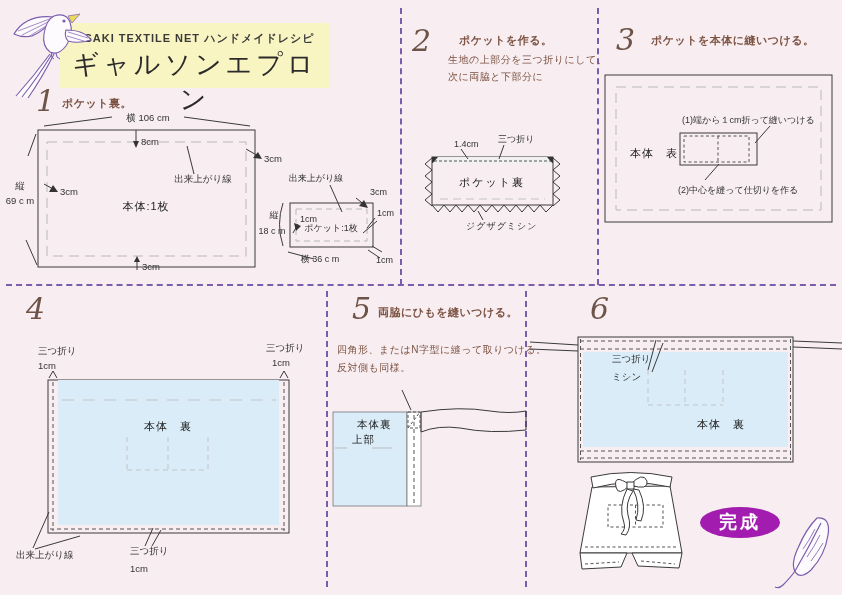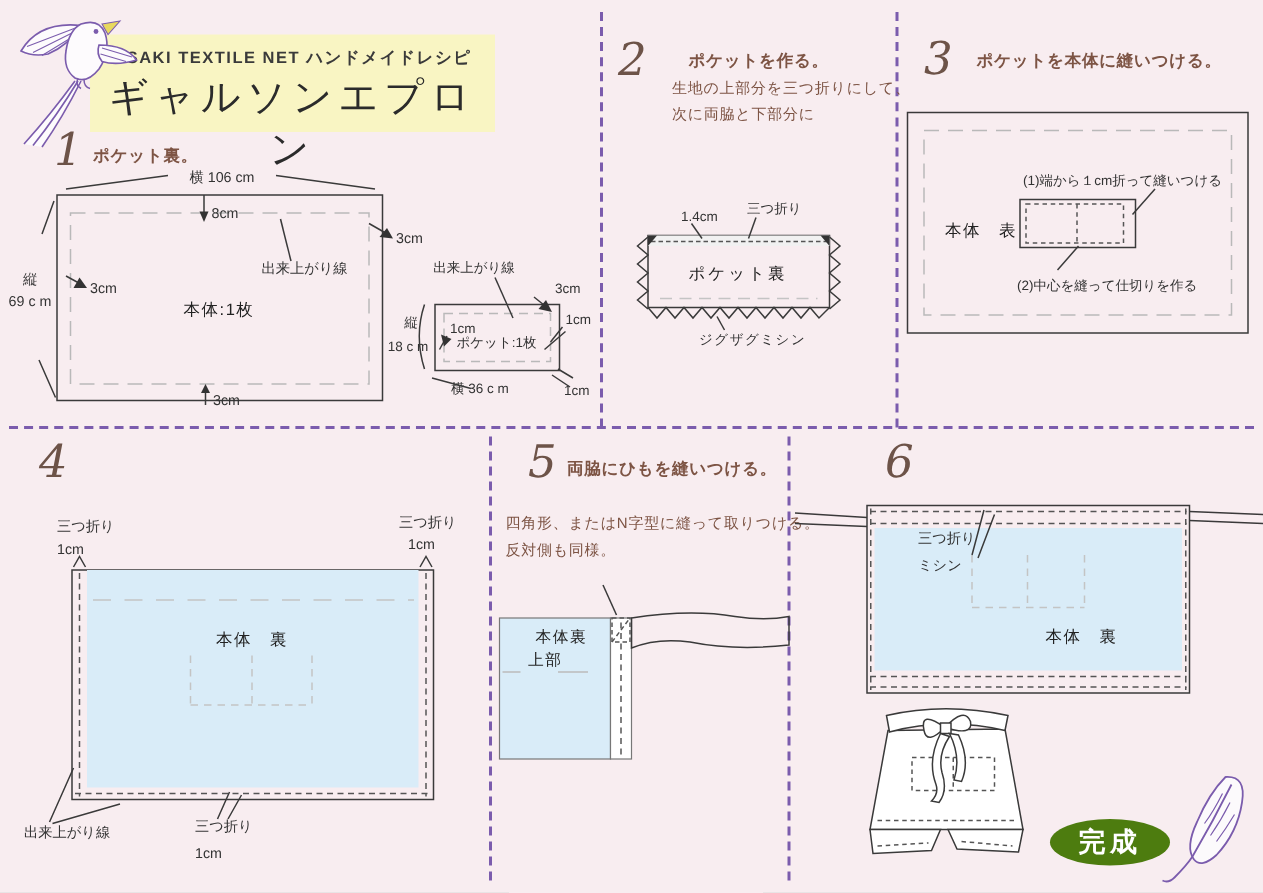--- a/index.html
+++ b/index.html
@@ -9,23 +9,23 @@
   .hdash{position:absolute;height:0;border-top:2px dashed #7b5cad;}
   .yellowbox{position:absolute;left:60px;top:23px;width:270px;height:65px;background:#f9f5c3;}
   .brand{position:absolute;left:60px;top:31px;width:270px;text-align:center;
          font-size:11px;font-weight:bold;letter-spacing:1px;color:#3a3a3a;}
   .bigtitle{position:absolute;left:60px;top:47px;width:270px;text-align:center;
             font-size:26px;font-weight:normal;letter-spacing:4px;color:#2b2b2b;}
   .stepnum{position:absolute;font-family:"DejaVu Serif",serif;font-style:italic;
            font-size:30px;color:#6d5348;line-height:1;}
   .steptitle{position:absolute;font-size:11px;font-weight:bold;color:#7d5444;letter-spacing:.5px;}
   .steplines{position:absolute;font-size:10px;color:#7d5444;letter-spacing:.5px;}
-  .badge{position:absolute;left:700px;top:507px;width:80px;height:31px;background:#4d7c0f;
+  .badge{position:absolute;left:700px;top:507px;width:80px;height:31px;background:#a21caf;
          border-radius:50%;color:#fff;font-size:18px;font-weight:bold;letter-spacing:3px;
-         text-align:center;line-height:31px;margin-top:39px;}
+         text-align:center;line-height:31px;}
   svg{position:absolute;overflow:visible;}
   svg text{font-family:"Liberation Sans",sans-serif;}
   .dl{font-size:9.5px;fill:#333;}
   .dls{font-size:9px;fill:#333;}
   .pl{font-size:11px;fill:#222;letter-spacing:1px;}
   .ln{stroke:#3a3a3a;stroke-width:1;fill:none;}
   .seam{stroke:#b9b9b9;stroke-width:1;fill:none;}
   .stitch{stroke:#555;stroke-width:1;fill:none;}
   .gdash{stroke:#c4c4c4;stroke-width:1;fill:none;}
 </style>

